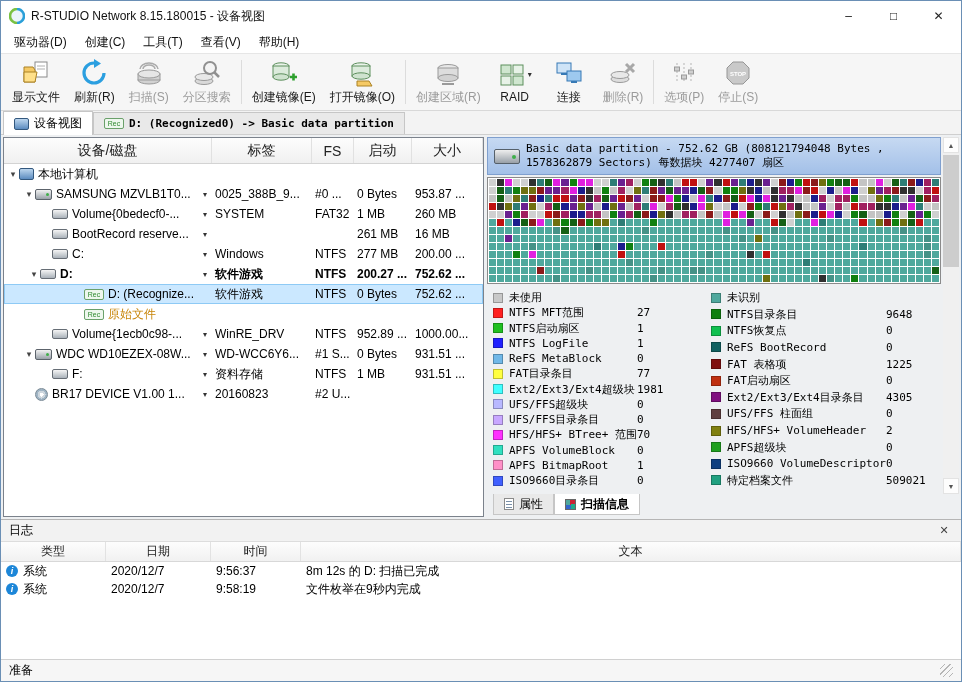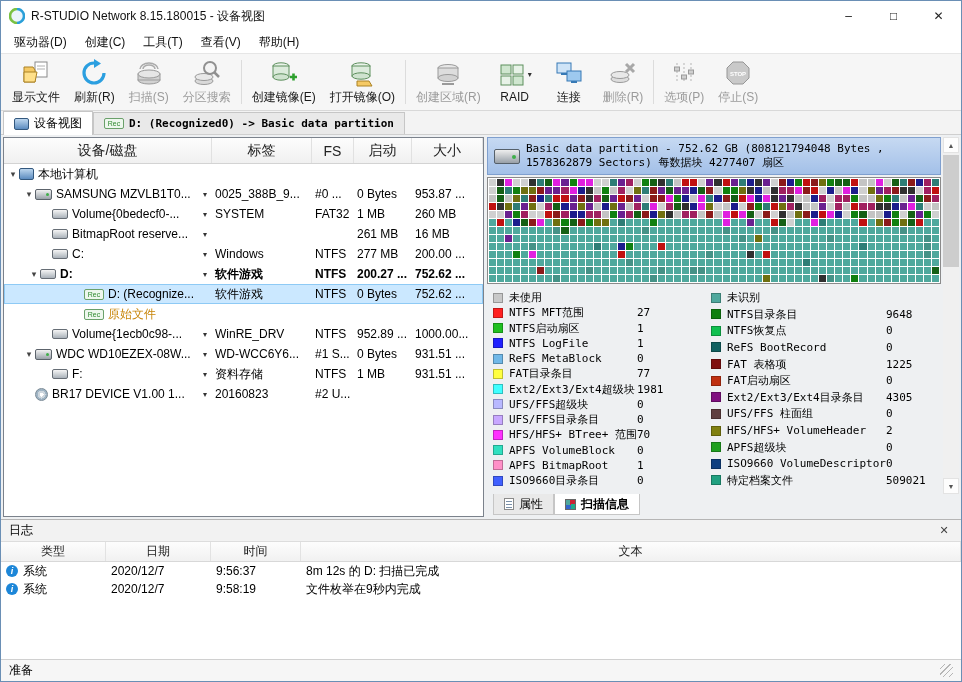--- a/index.html
+++ b/index.html
@@ -328,21 +328,21 @@
           <div class="cell c-label">SYSTEM</div>
             <div class="cell c-fs">FAT32</div>
             <div class="cell c-start">1 MB</div>
             <div class="cell c-size">260 MB</div>
         </div>
 
         <div class="trow">
           <div class="cell c-name lv2">
               <span class="arr"></span>
               <span class="ic i-volume"></span>
-              <span class="ntxt">BitmapRoot reserve...</span>
+              <span class="ntxt">BootRecord reserve...</span>
               <span class="combo">▾</span>
             </div>
           <div class="cell c-label"></div>
             <div class="cell c-fs"></div>
             <div class="cell c-start">261 MB</div>
             <div class="cell c-size">16 MB</div>
         </div>
 
         <div class="trow">
           <div class="cell c-name lv2">

